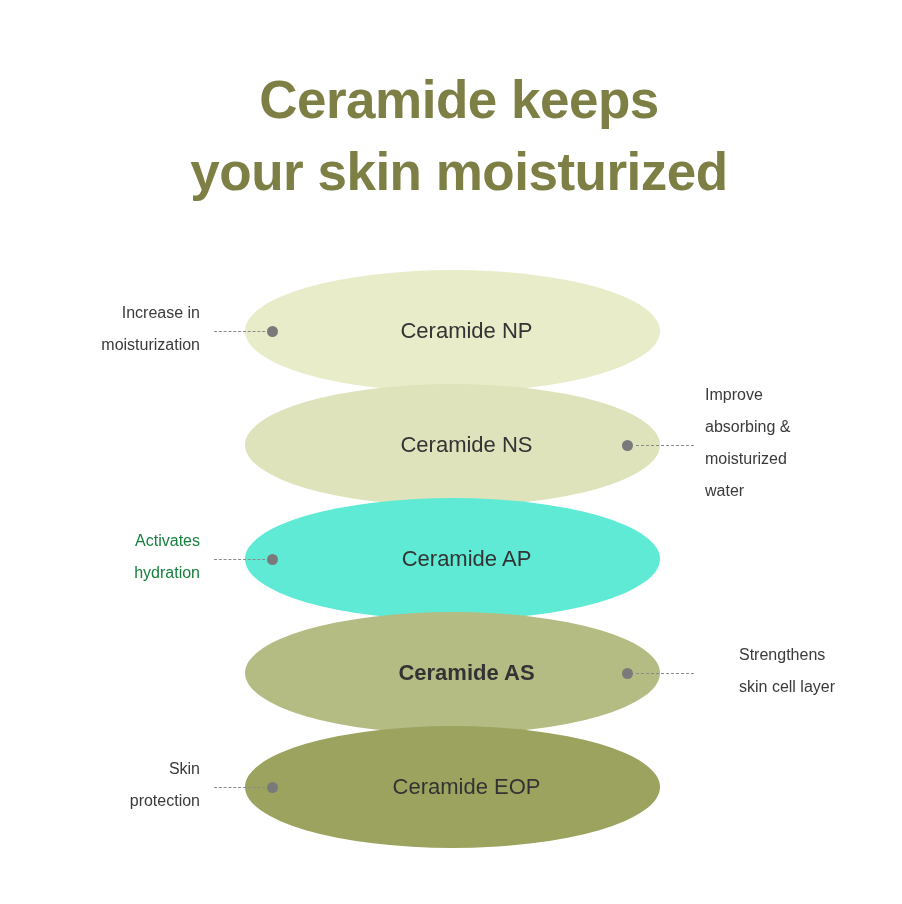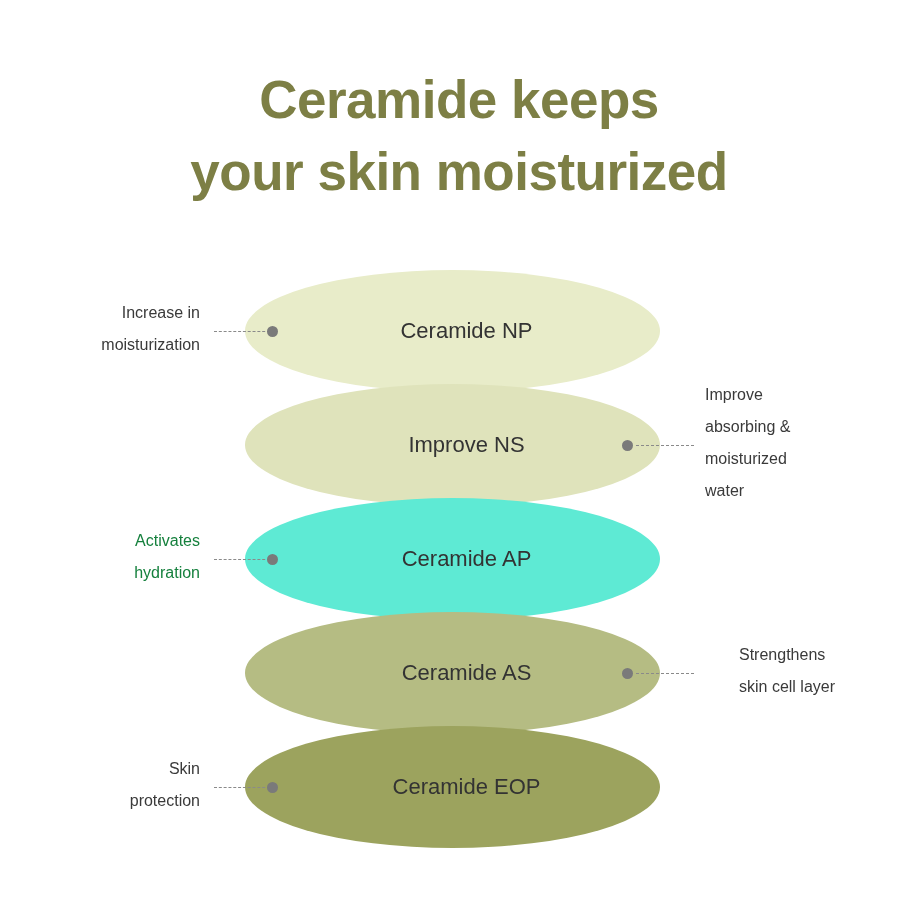--- a/index.html
+++ b/index.html
@@ -114,28 +114,28 @@
     <span class="title-line" style="color: rgb(125, 127, 69);">your skin moisturized</span>
   </div>
 
   <div class="stack">
 
     <div class="layer layer-1" style="background: rgb(232, 236, 201);">
       <span class="layer-label" style="color: rgb(51, 51, 51);">Ceramide NP</span>
     </div>
 
     <div class="layer layer-2" style="background: rgb(223, 227, 187);">
-      <span class="layer-label" style="color: rgb(51, 51, 51);">Improve NS</span>
+      <span class="layer-label" style="color: rgb(51, 51, 51);">Ceramide NS</span>
     </div>
 
     <div class="layer layer-3" style="background: #5eead4; text-align: right;">
       <span class="layer-label" style="color: rgb(51, 51, 51);">Ceramide AP</span>
     </div>
 
-    <div class="layer layer-4" style="background: rgb(181, 188, 131);">
+    <div class="layer layer-4" style="background: rgb(181, 188, 131); font-weight: bold;">
       <span class="layer-label" style="color: rgb(51, 51, 51);">Ceramide AS</span>
     </div>
 
     <div class="layer layer-5" style="background: rgb(156, 163, 94);">
       <span class="layer-label" style="color: rgb(51, 51, 51);">Ceramide EOP</span>
     </div>
   </div>
 
   <div class="callout callout-left" style="left:0px; top:331px; width:200px; height:0;">
     <div class="callout-text" style="top: -34px; color: rgb(58, 58, 58);">

